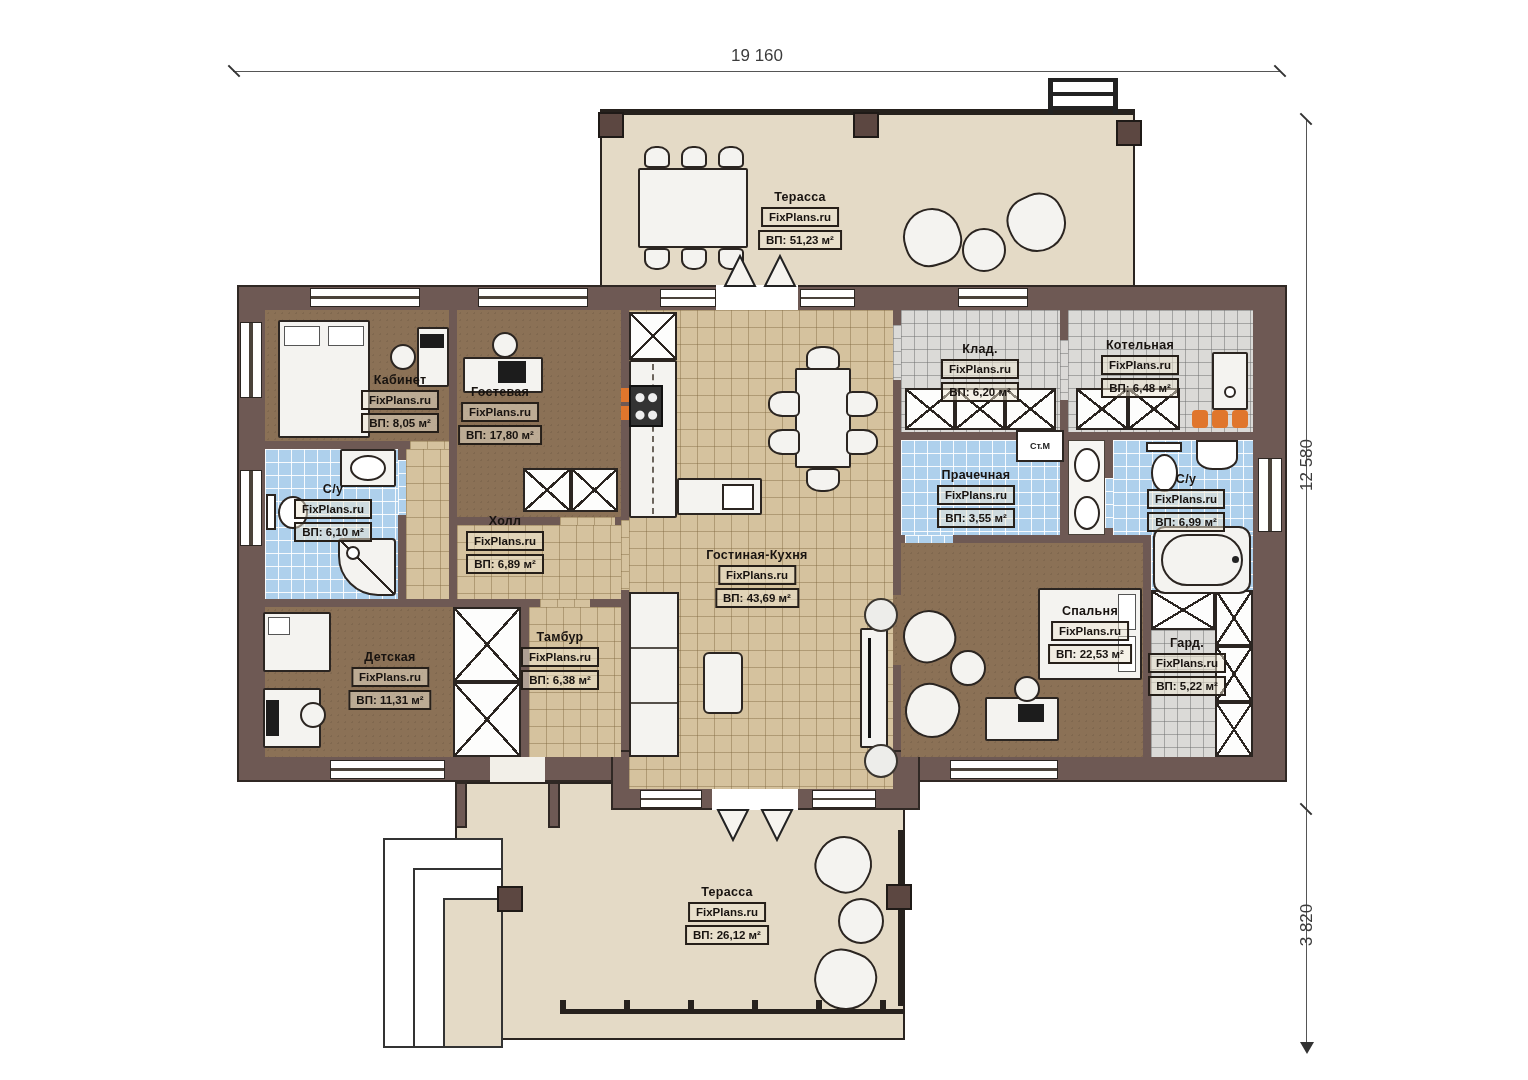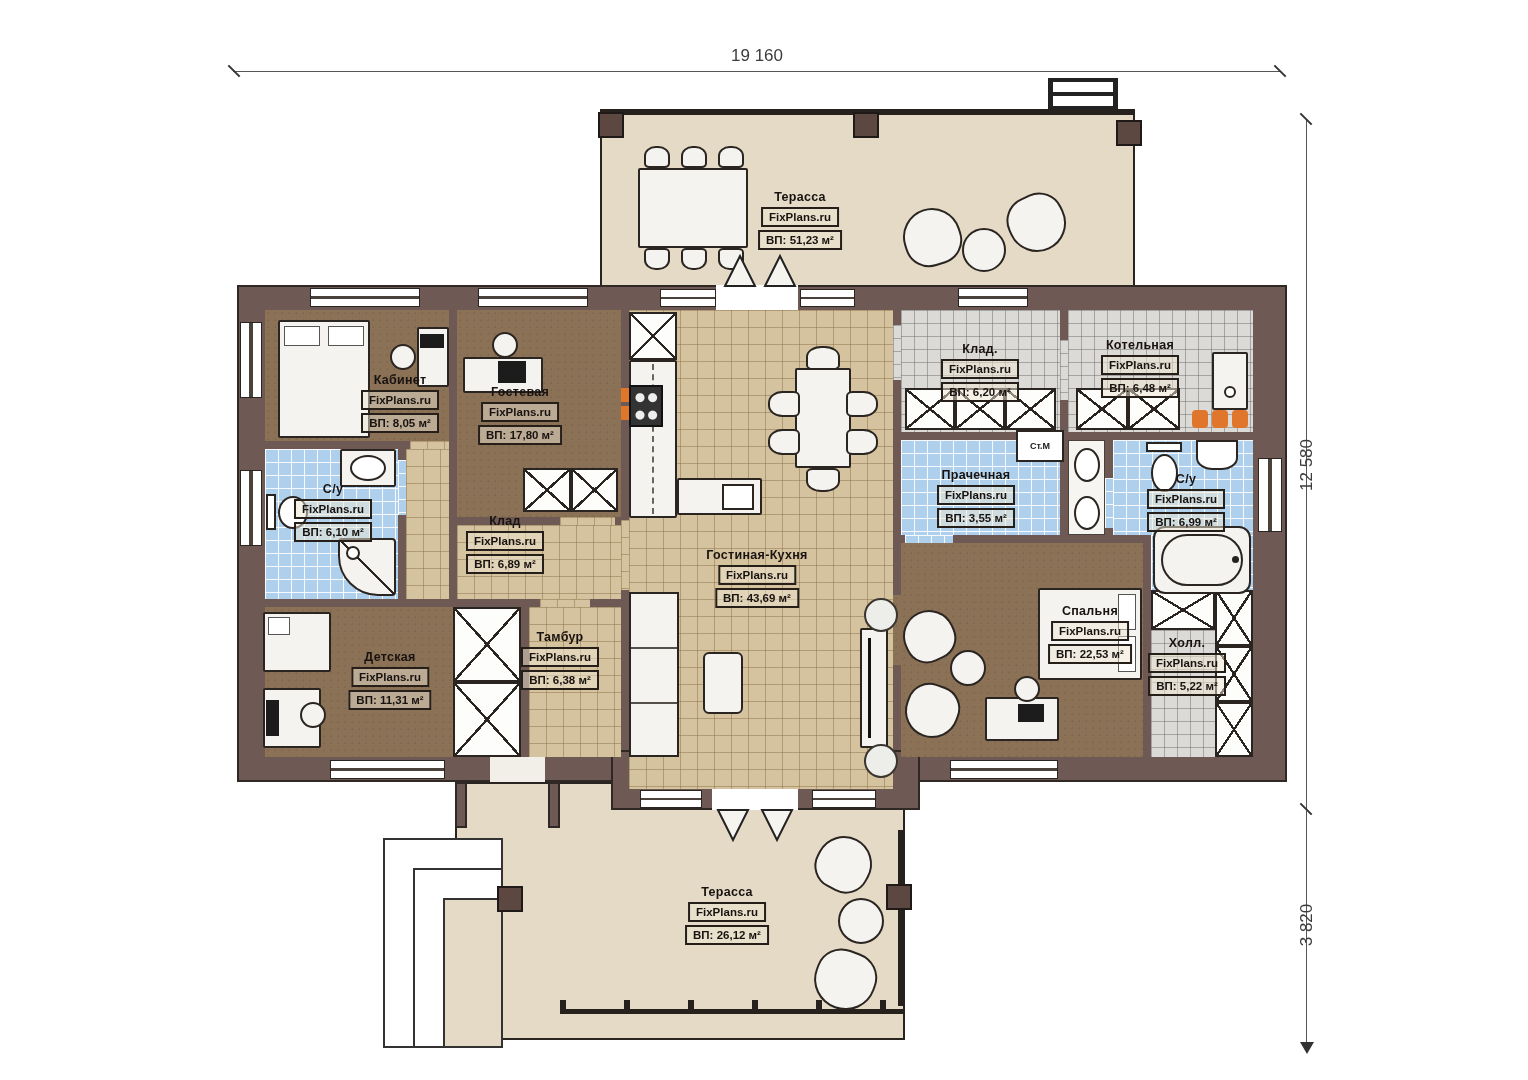--- a/index.html
+++ b/index.html
@@ -229,32 +229,32 @@
   <div class="label" style="left:800px;top:190px">
     <div class="rname">Терасса</div>
     <div class="rbox">FixPlans.ru</div>
     <div class="rbox">ВП: 51,23 м²</div>
   </div>
   <div class="label" style="left:400px;top:373px">
     <div class="rname">Кабинет</div>
     <div class="rbox">FixPlans.ru</div>
     <div class="rbox">ВП: 8,05 м²</div>
   </div>
-  <div class="label" style="left:520px;top:385px">
+  <div class="label" style="left:500px;top:385px">
     <div class="rname">Гостевая</div>
     <div class="rbox">FixPlans.ru</div>
     <div class="rbox">ВП: 17,80 м²</div>
   </div>
   <div class="label" style="left:333px;top:482px">
     <div class="rname">С/у</div>
     <div class="rbox">FixPlans.ru</div>
     <div class="rbox">ВП: 6,10 м²</div>
   </div>
   <div class="label" style="left:505px;top:514px">
-    <div class="rname">Клад</div>
+    <div class="rname">Холл</div>
     <div class="rbox">FixPlans.ru</div>
     <div class="rbox">ВП: 6,89 м²</div>
   </div>
   <div class="label" style="left:390px;top:650px">
     <div class="rname">Детская</div>
     <div class="rbox">FixPlans.ru</div>
     <div class="rbox">ВП: 11,31 м²</div>
   </div>
   <div class="label" style="left:560px;top:630px">
     <div class="rname">Тамбур</div>
@@ -285,21 +285,21 @@
     <div class="rname">С/у</div>
     <div class="rbox">FixPlans.ru</div>
     <div class="rbox">ВП: 6,99 м²</div>
   </div>
   <div class="label" style="left:1090px;top:604px">
     <div class="rname">Спальня</div>
     <div class="rbox">FixPlans.ru</div>
     <div class="rbox">ВП: 22,53 м²</div>
   </div>
   <div class="label" style="left:1187px;top:636px">
-    <div class="rname">Холл.</div>
+    <div class="rname">Гард.</div>
     <div class="rbox">FixPlans.ru</div>
     <div class="rbox">ВП: 5,22 м²</div>
   </div>
   <div class="label" style="left:727px;top:885px">
     <div class="rname">Терасса</div>
     <div class="rbox">FixPlans.ru</div>
     <div class="rbox">ВП: 26,12 м²</div>
   </div>
 
 </div>

